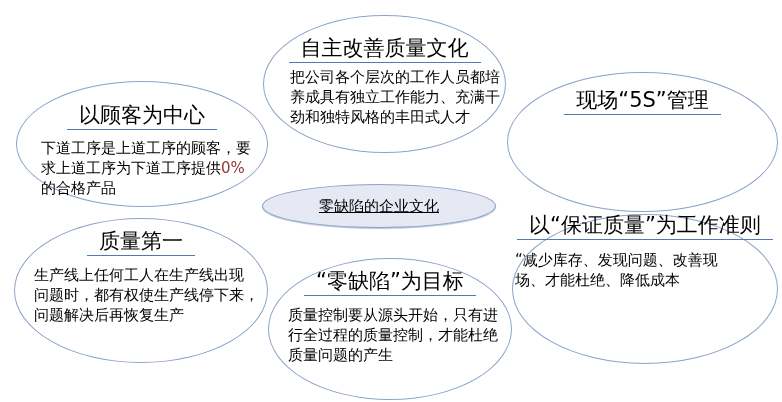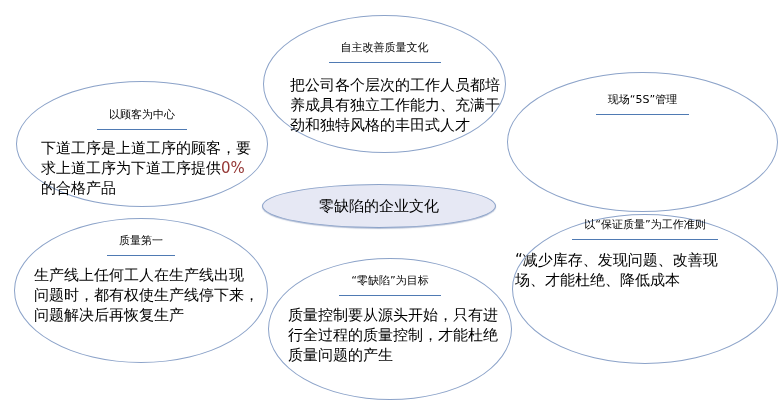--- a/index.html
+++ b/index.html
@@ -20,21 +20,21 @@
     color:var(--text);
   }
   .node{
     position:absolute;
     border:1px solid var(--border);
     border-radius:50%;
     background:var(--background);
   }
   .node-title{
     text-align:center;
-    font-size:11px;
+    font-size:21px;
     line-height:20px;
     white-space:pre;
   }
   .t-underline{
     display:inline-block;
     padding:0 12px 4px 12px;
     border-bottom:1px solid var(--underline);
   }
   .node-body{
     font-size:15px;
@@ -44,28 +44,29 @@
   .hl{color:var(--highlight);}
   #center-node{
     position:absolute;
     left:262px;top:184px;width:234px;height:44px;
     border:1px solid var(--border);
     border-radius:50%;
     background:var(--center_fill);
     box-shadow:0 1px 1px rgba(120,140,180,0.55);
     display:flex;align-items:center;justify-content:center;
     font-size:15px;
+    text-decoration:underline;
   }
   #n0{left:263px;top:15px;width:243px;height:138px;}
   #n1{left:16px;top:81px;width:252px;height:126px;}
   #n2{left:507px;top:72px;width:271px;height:140px;text-decoration:underline;}
   #n3{left:14px;top:218px;width:254px;height:145px;}
   #n4{left:268px;top:258px;width:244px;height:142px;}
   #n5{left:512px;top:214px;width:266px;height:150px;}
-  #n0 .node-title{margin-top:22px}  #n0 .node-body{margin:12px 0 0 26px}
+  #n0 .node-title{margin-top:22px}  #n0 .node-body{margin:4px 0 0 26px}
   #n1 .node-title{margin-top:23px}  #n1 .node-body{margin:8px 0 0 24px}
   #n2 .node-title{margin-top:17px}  #n2 .node-body{margin:10px 0 0 6px}
   #n3 .node-title{margin-top:12px}  #n3 .node-body{margin:9px 0 0 19px}
   #n4 .node-title{margin-top:12px}  #n4 .node-body{margin:9px 0 0 19px}
   #n5 .node-title{}  #n5 .node-body{margin:10px 0 0 2px}
 </style>
 </head>
 <body>
 
 <div id="canvas">

